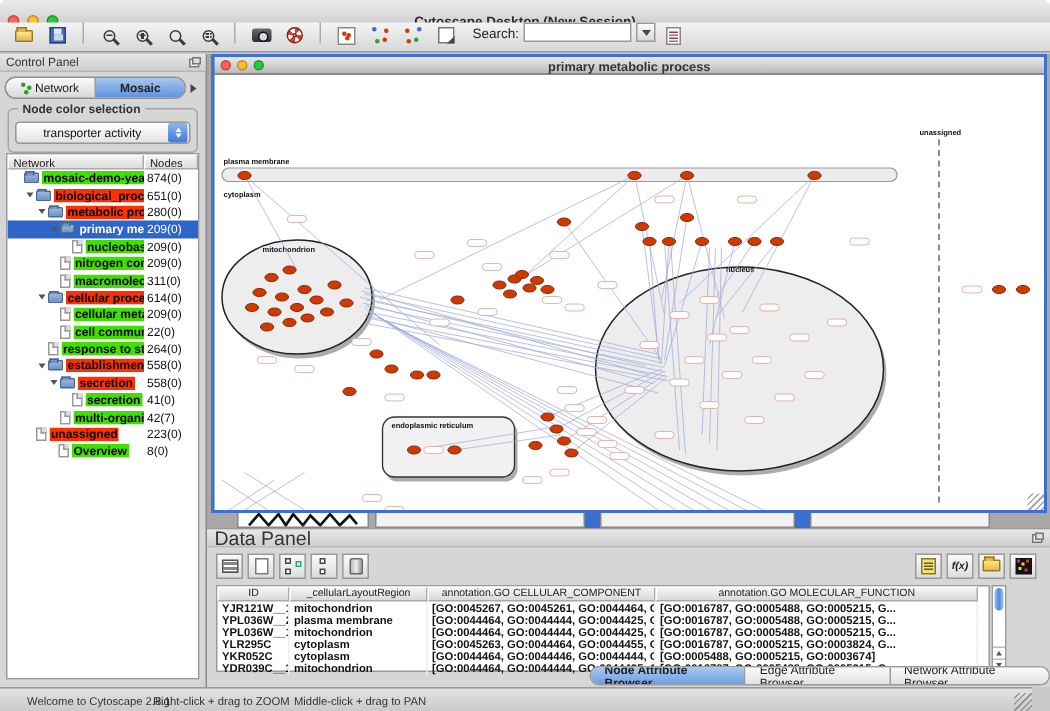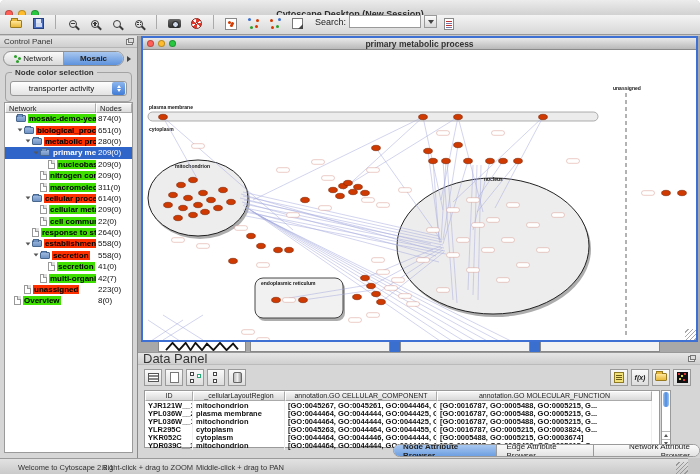--- a/index.html
+++ b/index.html
@@ -173,21 +173,21 @@
   .dp-scroll { position:absolute; right:29px; top:37px; width:10px; height:58px; background:#fff; border:1px solid #9a9a9a; }
   .dp-thumb { position:absolute; left:1px; right:1px; top:1px; height:15px; border-radius:4px;
     background:linear-gradient(90deg,#9cc4f2,#4d8ade,#9cc4f2); }
   .dp-arrows { position:absolute; left:0; right:0; bottom:0; }
   .dp-arrows div { height:8px; border-top:1px solid #bbb; display:flex; align-items:center; justify-content:center; }
   .dp-arrows .tri-u { border-bottom-color:#555; } .dp-arrows .tri-d2 { border-top-color:#555; }
   .dp-tabs { position:absolute; left:255px; bottom:1px; height:13px; display:flex;
     border:1px solid #9a9a9a; border-radius:7px; overflow:hidden; background:#f2f2f2; }
   .dp-tab { display:flex; align-items:center; padding:0 9px; font-size:8px; color:#222;
     border-right:1px solid #9a9a9a; background:linear-gradient(#fbfbfb,#e3e3e3); }
-  .dp-tab:last-child { border-right:none;text-align:right; }
+  .dp-tab:last-child { border-right:none; }
   .dp-tab.sel { background:linear-gradient(#a9c8f0,#6d9fe2); font-weight:bold; }
 
   
   #status-bar { position:absolute; left:0; right:12px; bottom:0; height:16px; background:linear-gradient(#e2e2e2,#cacaca);
     border-top:1px solid #9a9a9a; font-size:7.5px; color:#333;padding-left:41px; }
   #status-bar span { position:absolute; top:4px; }
   .sb-grip { position:absolute; right:0; bottom:0; width:12px; height:12px;
     background:repeating-linear-gradient(135deg,transparent 0 2px,#999 2px 3px); }
 </style>
 </head>
@@ -418,21 +418,21 @@
             <span class="ticon ic-file"></span>
             <span class="tlabel"><span class="chip green">multi-organism pro</span></span>
             <span class="tnodes">42(7)</span>
           </div>
           <div class="trow" style="padding-left: 11px;">
             <span class="texp"></span>
             <span class="ticon ic-file"></span>
             <span class="tlabel"><span class="chip red">unassigned</span></span>
             <span class="tnodes">223(0)</span>
           </div>
-          <div class="trow" style="padding-left: 1px;">
+          <div class="trow" style="padding-left: 26px;">
             <span class="texp"></span>
             <span class="ticon ic-file"></span>
             <span class="tlabel"><span class="chip green">Overview</span></span>
             <span class="tnodes">8(0)</span>
           </div>
         </div>
     </div>
   </div>
 
   <div id="desktop">

